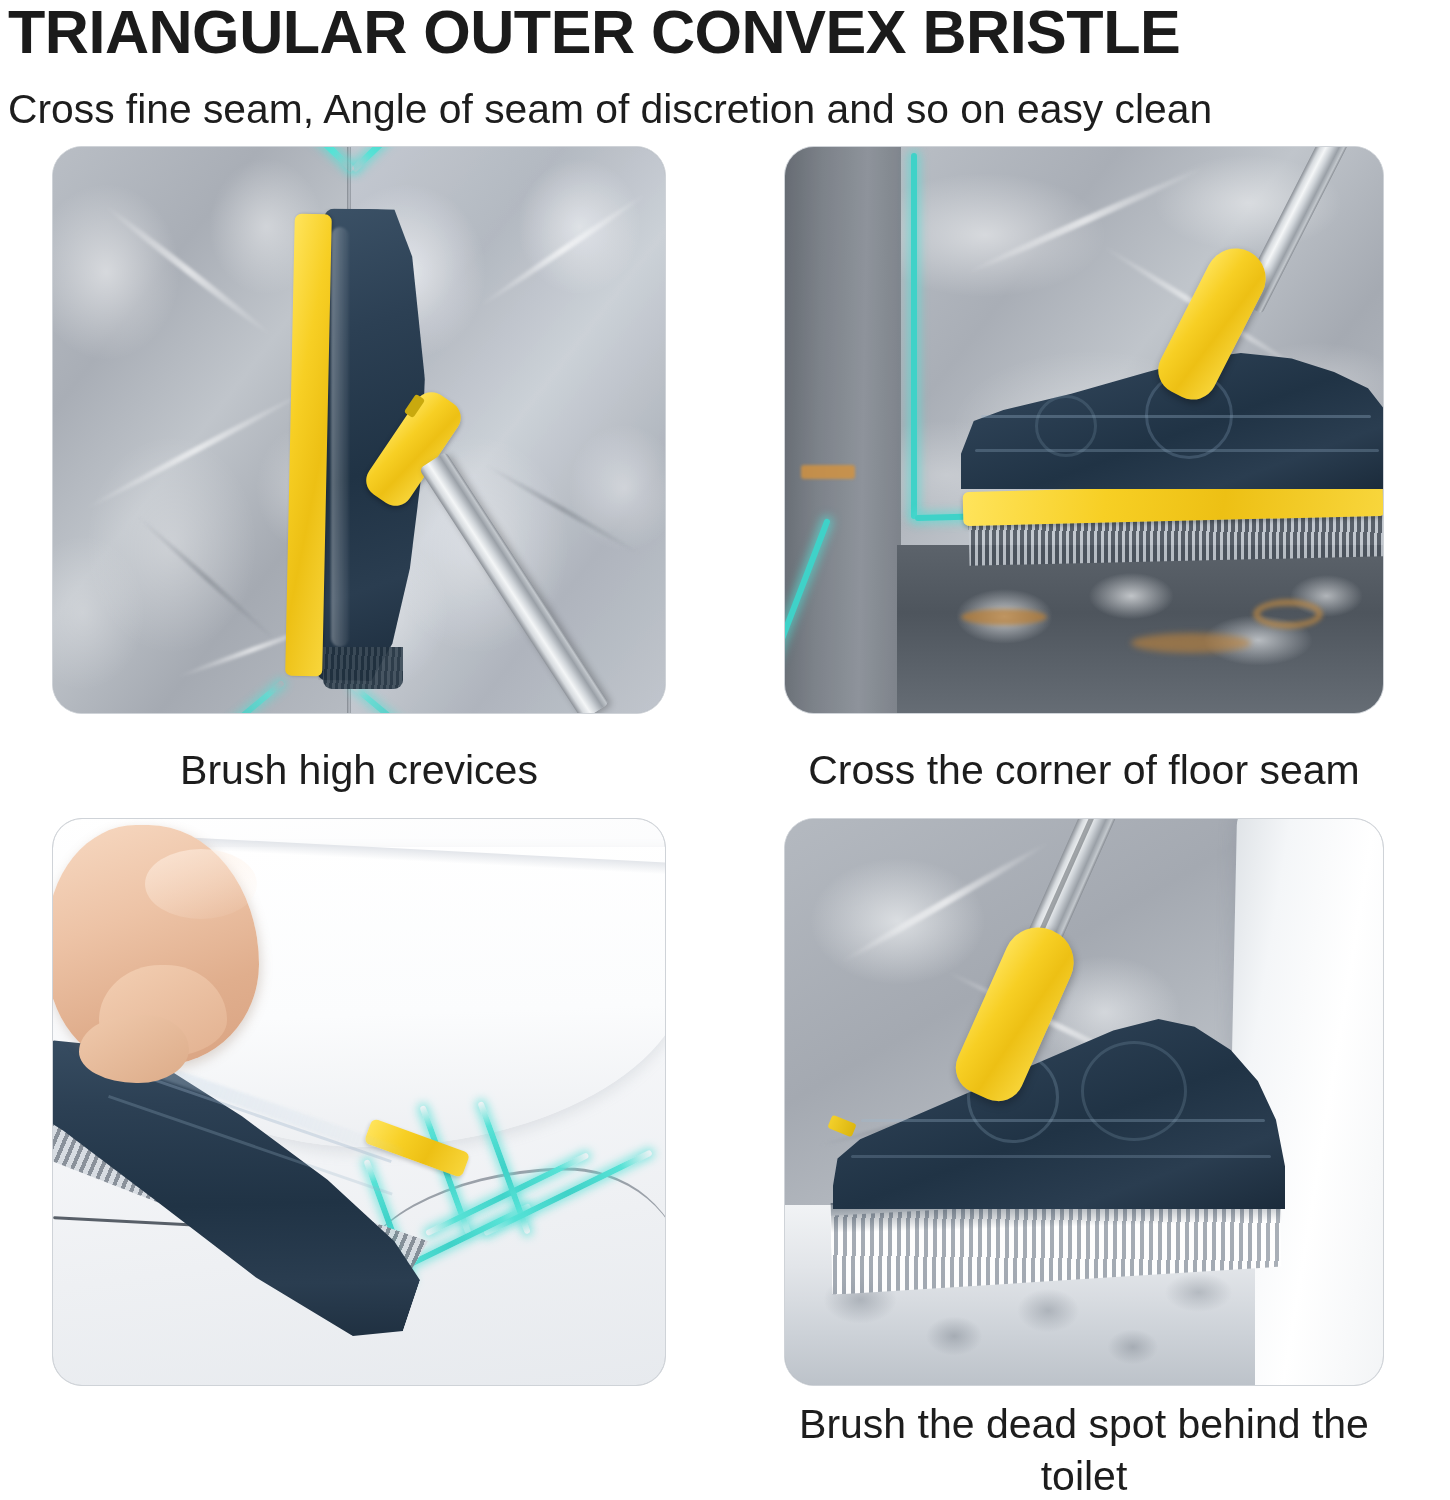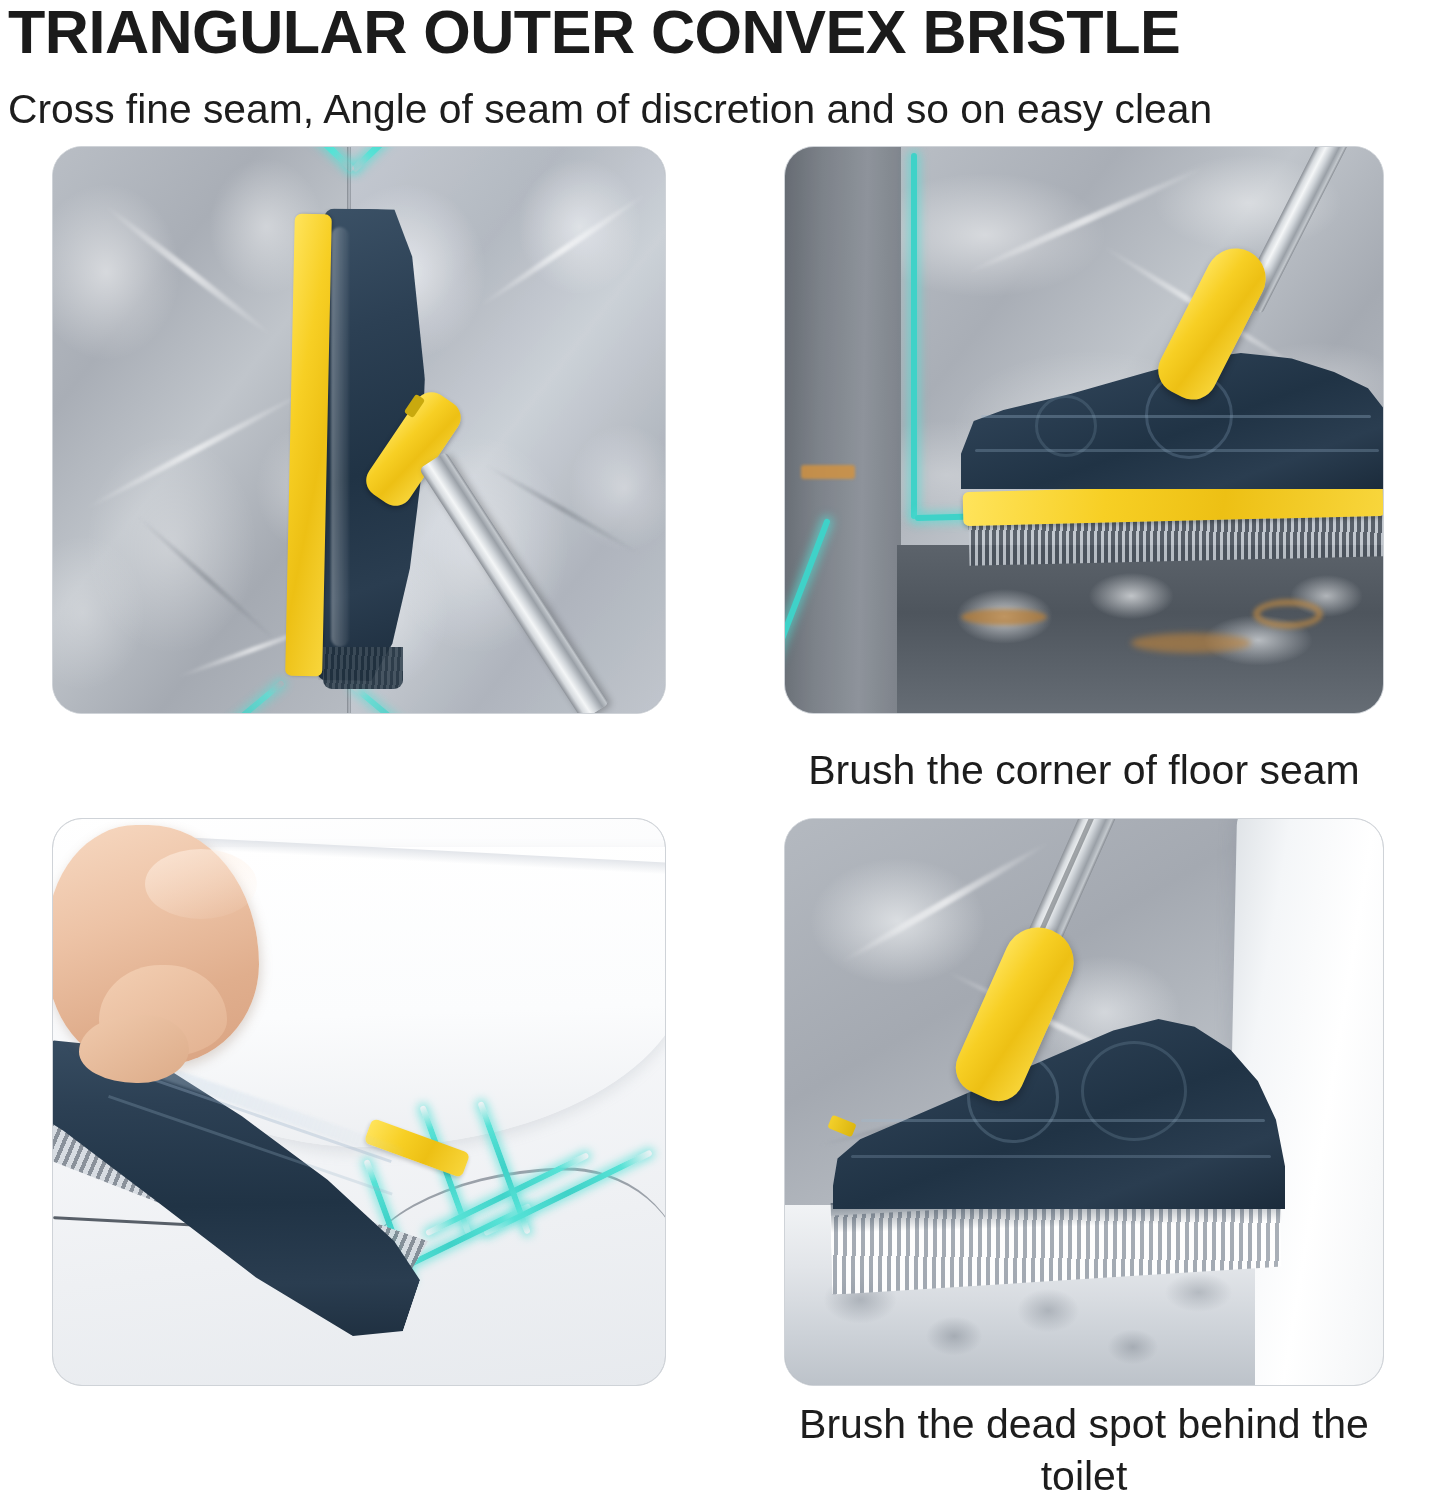--- a/index.html
+++ b/index.html
@@ -476,20 +476,21 @@
 
       <div class="navy head"></div>
       <div class="head-sheen"></div>
       <div class="bristle-strip"></div>
       <div class="yellow blade"></div>
       <div class="yellow connector"></div>
       <div class="connector-notch"></div>
       <div class="pole rod"></div>
     </div>
   </div>
+  <div class="caption" id="cap-tl">Brush high crevices</div>
 
   <div class="panel" id="panel-tr">
     <div class="scene">
       <div class="marble wall-back"></div>
       <div class="marble wall-side"></div>
       <div class="vein" style="left:170px; top:70px;  width:260px; height:7px; transform:rotate(-24deg);"></div>
       <div class="vein" style="left:300px; top:160px; width:240px; height:6px; transform:rotate(32deg);"></div>
       <div class="vein dark" style="left:200px; top:250px; width:200px; height:5px; transform:rotate(-16deg);"></div>
       <div class="floor"></div>
       <div class="rust1"></div>
@@ -505,21 +506,21 @@
       <div class="yellow blade"></div>
       <div class="navy head"></div>
       <div class="head-line1"></div>
       <div class="head-line2"></div>
       <div class="head-bump"></div>
       <div class="head-bump2"></div>
       <div class="pole rod"></div>
       <div class="yellow grip"></div>
     </div>
   </div>
-  <div class="caption" id="cap-tr">Brush the corner of floor seam</div>
+  <div class="caption" id="cap-tr">Cross the corner of floor seam</div>
 
   <div class="panel" id="panel-bl">
     <div class="scene">
       <div class="tub-bg"></div>
       <div class="tub-lip"></div>
       <div class="tub-edge"></div>
       <div class="tub-curve"></div>
       <div class="floor-seam"></div>
 
       <div class="teal bl-ch bl-a1"></div>

